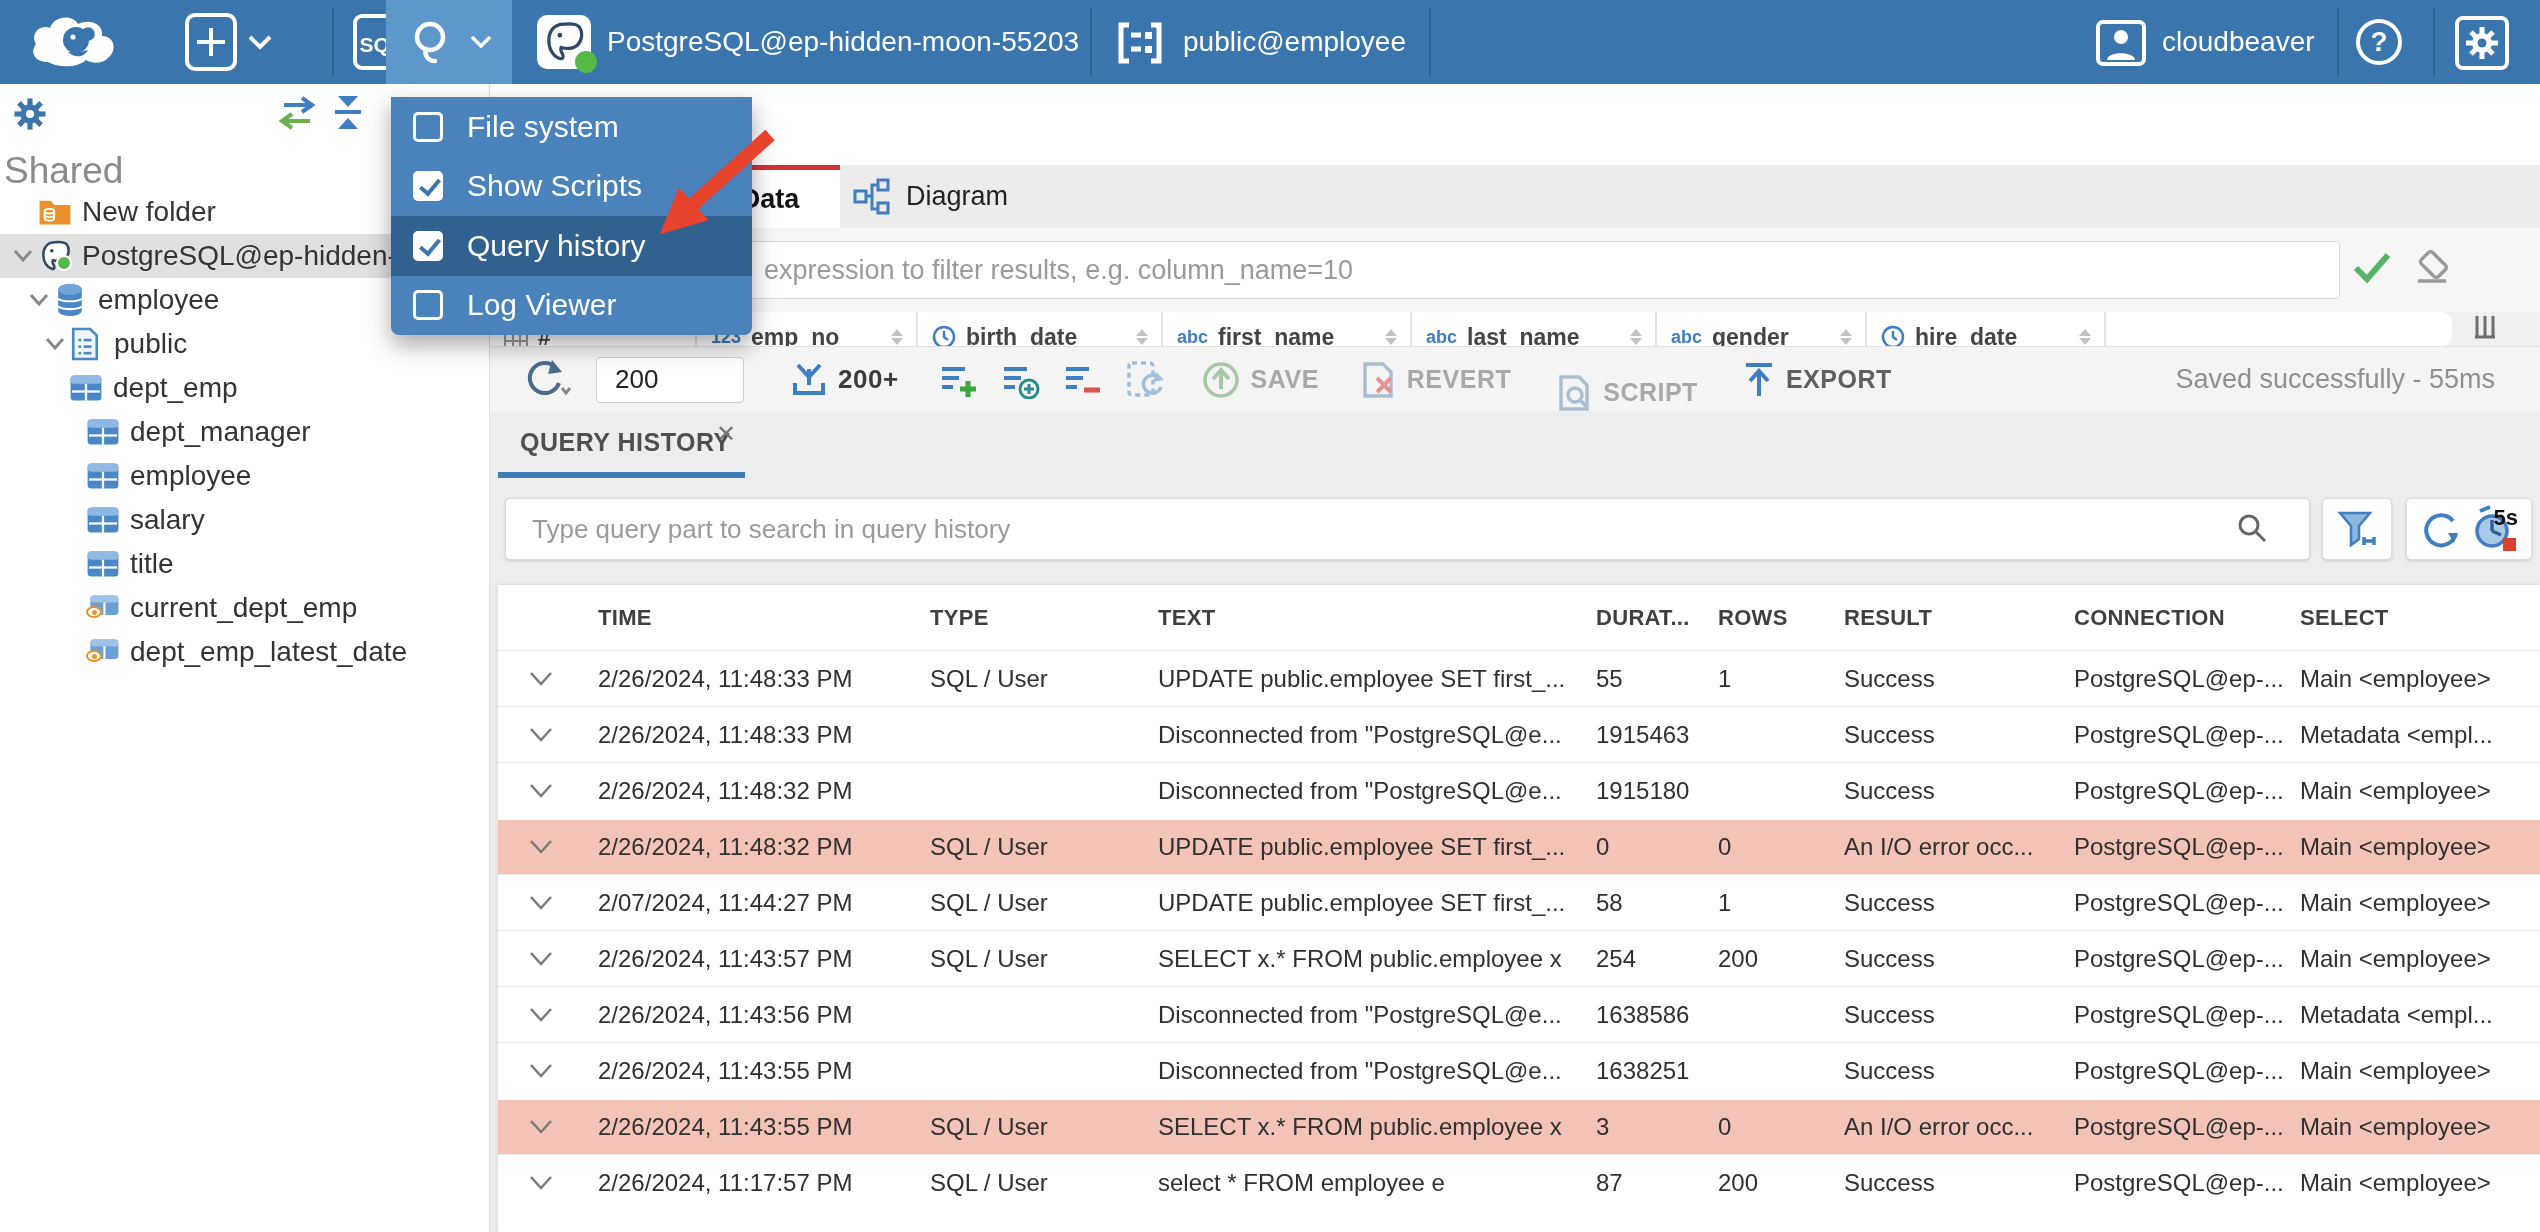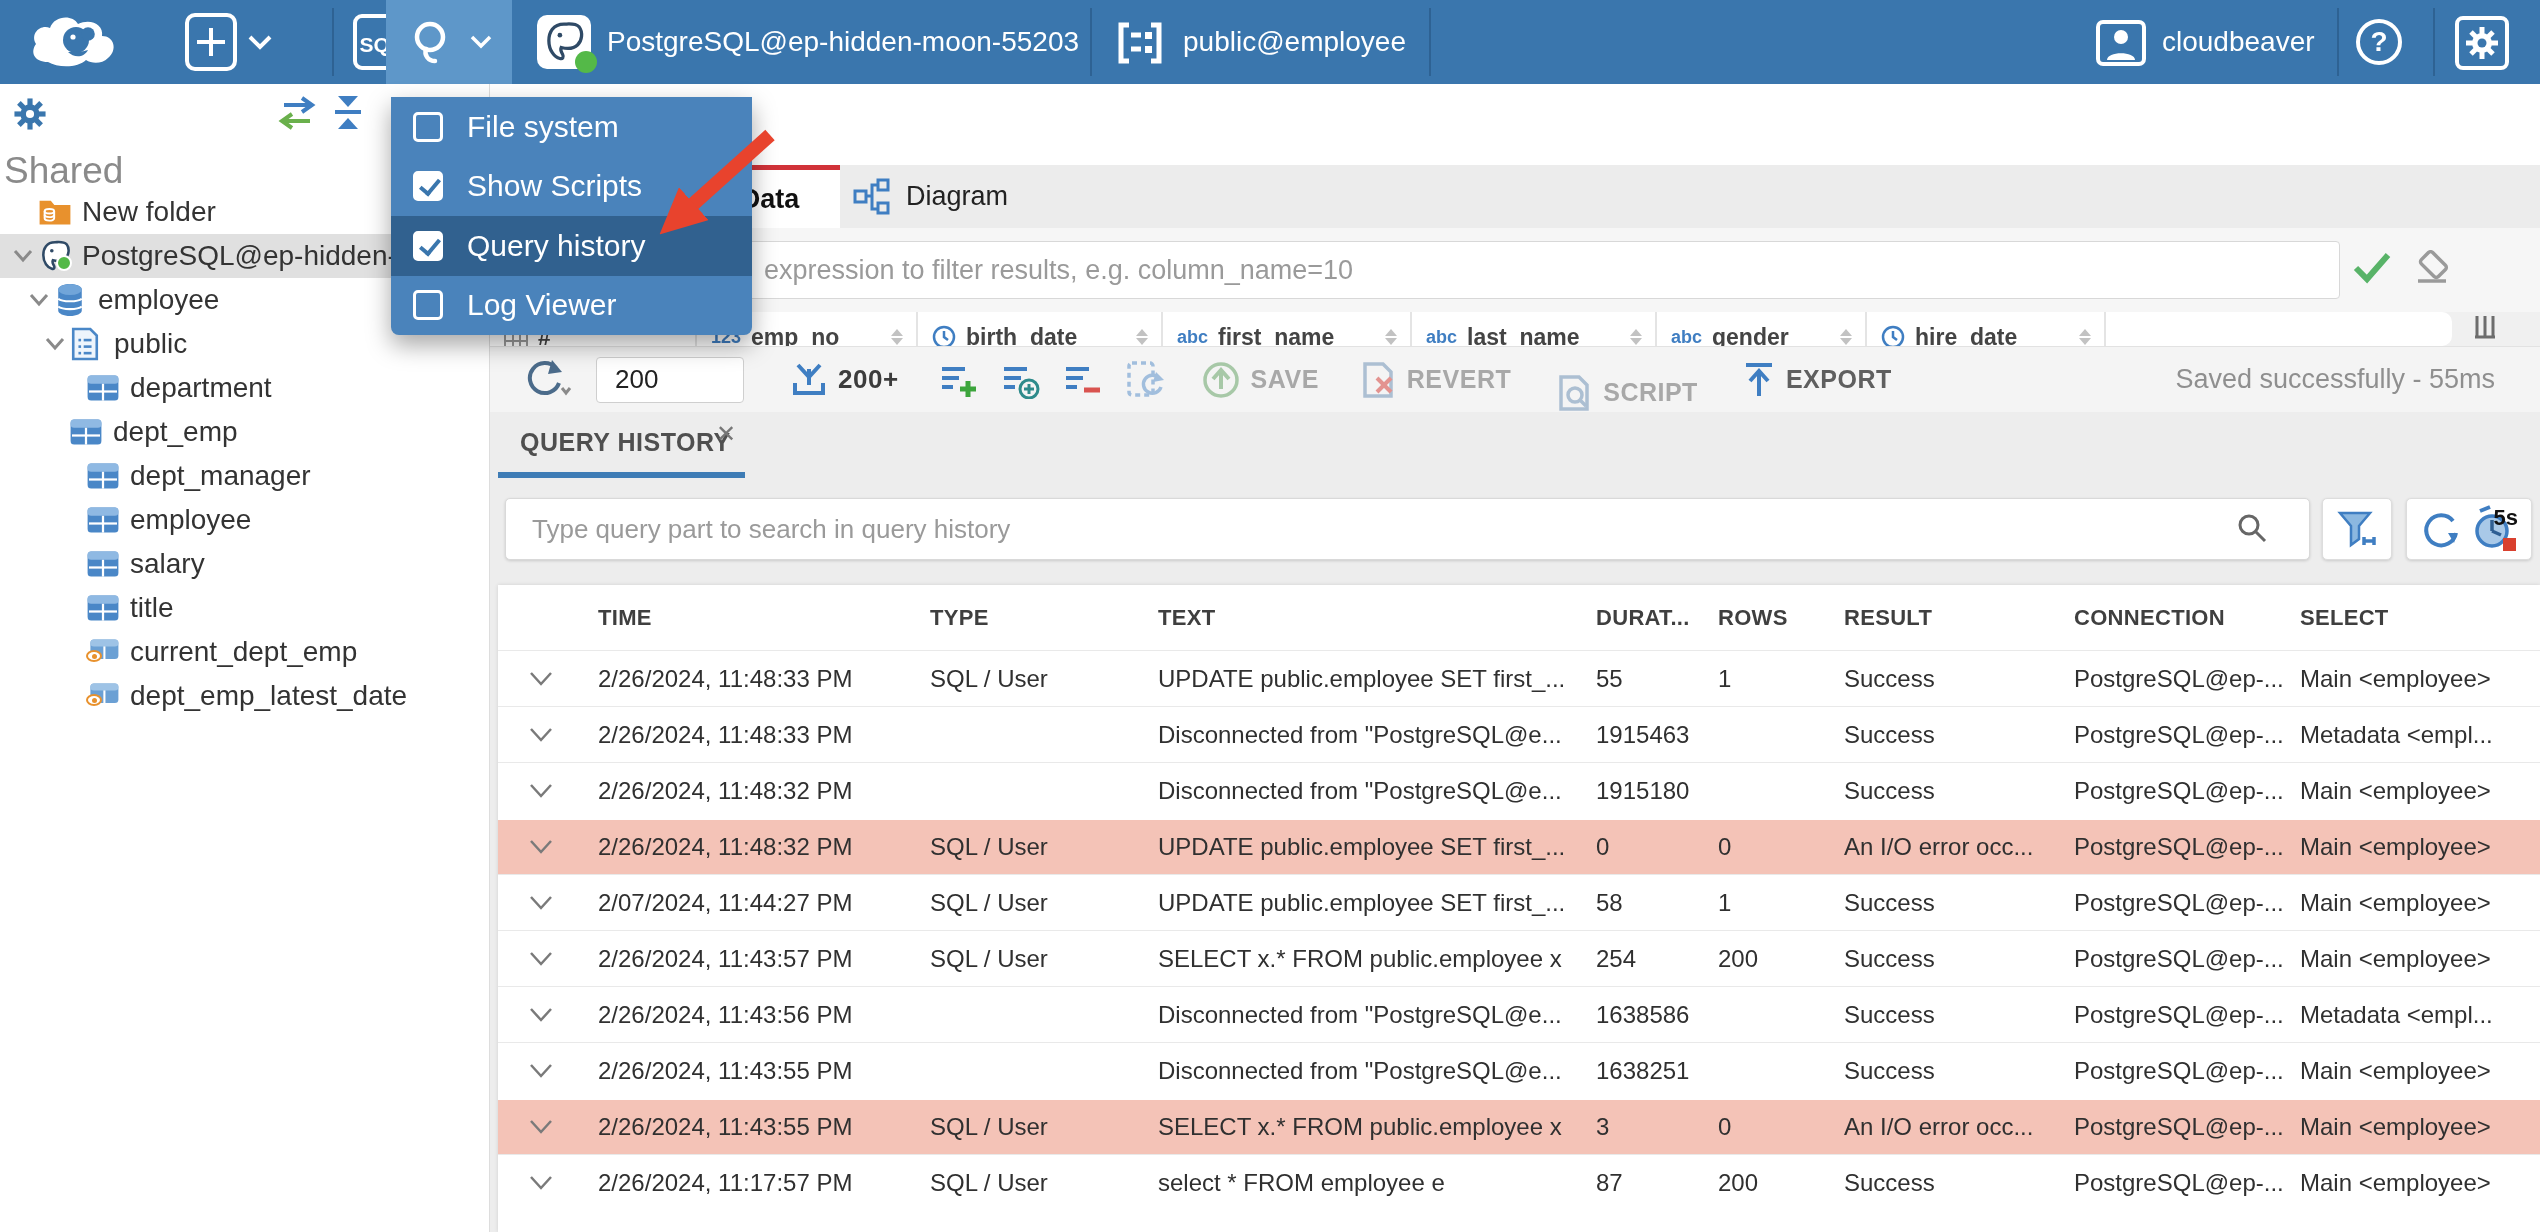--- a/index.html
+++ b/index.html
@@ -286,36 +286,20 @@
                 <line x1="6" y1="10" x2="8" y2="10"></line>
                 <line x1="10" y1="10" x2="16" y2="10"></line>
                 <line x1="6" y1="15" x2="8" y2="15"></line>
                 <line x1="10" y1="15" x2="16" y2="15"></line>
                 <line x1="6" y1="20" x2="8" y2="20"></line>
                 <line x1="10" y1="20" x2="16" y2="20"></line>
               </g>
             </svg>
           </span>
     <span class="tr-label">public</span>
-  </div>
-        <div class="tree-row" style="padding-left: 56px;">
-    <span class="tr-chev">
-      <svg width="22" height="14" viewBox="0 0 22 14" style="visibility: hidden;">
-              <polyline points="3,2 11,11 19,2" fill="none" stroke="#8a8a8a" stroke-width="3"></polyline>
-            </svg>
-    </span>
-    <span class="tr-icon">
-            <svg width="34" height="28" viewBox="0 0 24 20">
-              <rect x="1" y="1" width="22" height="18" rx="2.5" fill="#4a87c7"></rect>
-              <rect x="1" y="1" width="22" height="6" rx="2.5" fill="#8fb9e3"></rect>
-              <line x1="12" y1="7" x2="12" y2="19" stroke="#fff" stroke-width="1.6"></line>
-              <line x1="2" y1="12.5" x2="22" y2="12.5" stroke="#fff" stroke-width="1.6"></line>
-            </svg>
-          </span>
-    <span class="tr-label">department</span>
   </div>
         <div class="tree-row" style="padding-left: 39px;">
     <span class="tr-chev">
       <svg width="22" height="14" viewBox="0 0 22 14" style="visibility: hidden;">
               <polyline points="3,2 11,11 19,2" fill="none" stroke="#8a8a8a" stroke-width="3"></polyline>
             </svg>
     </span>
     <span class="tr-icon">
             <svg width="34" height="28" viewBox="0 0 24 20">
               <rect x="1" y="1" width="22" height="18" rx="2.5" fill="#4a87c7"></rect>

